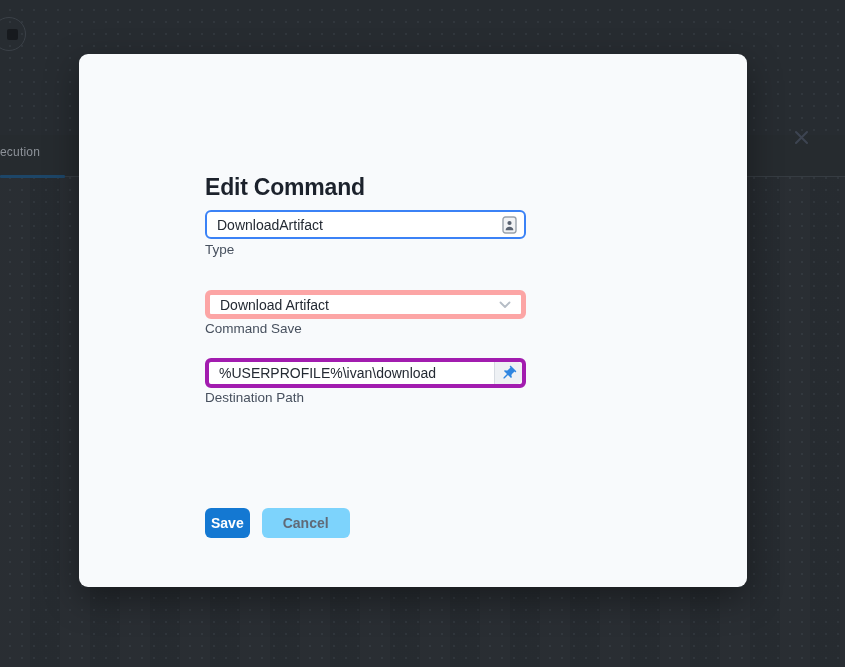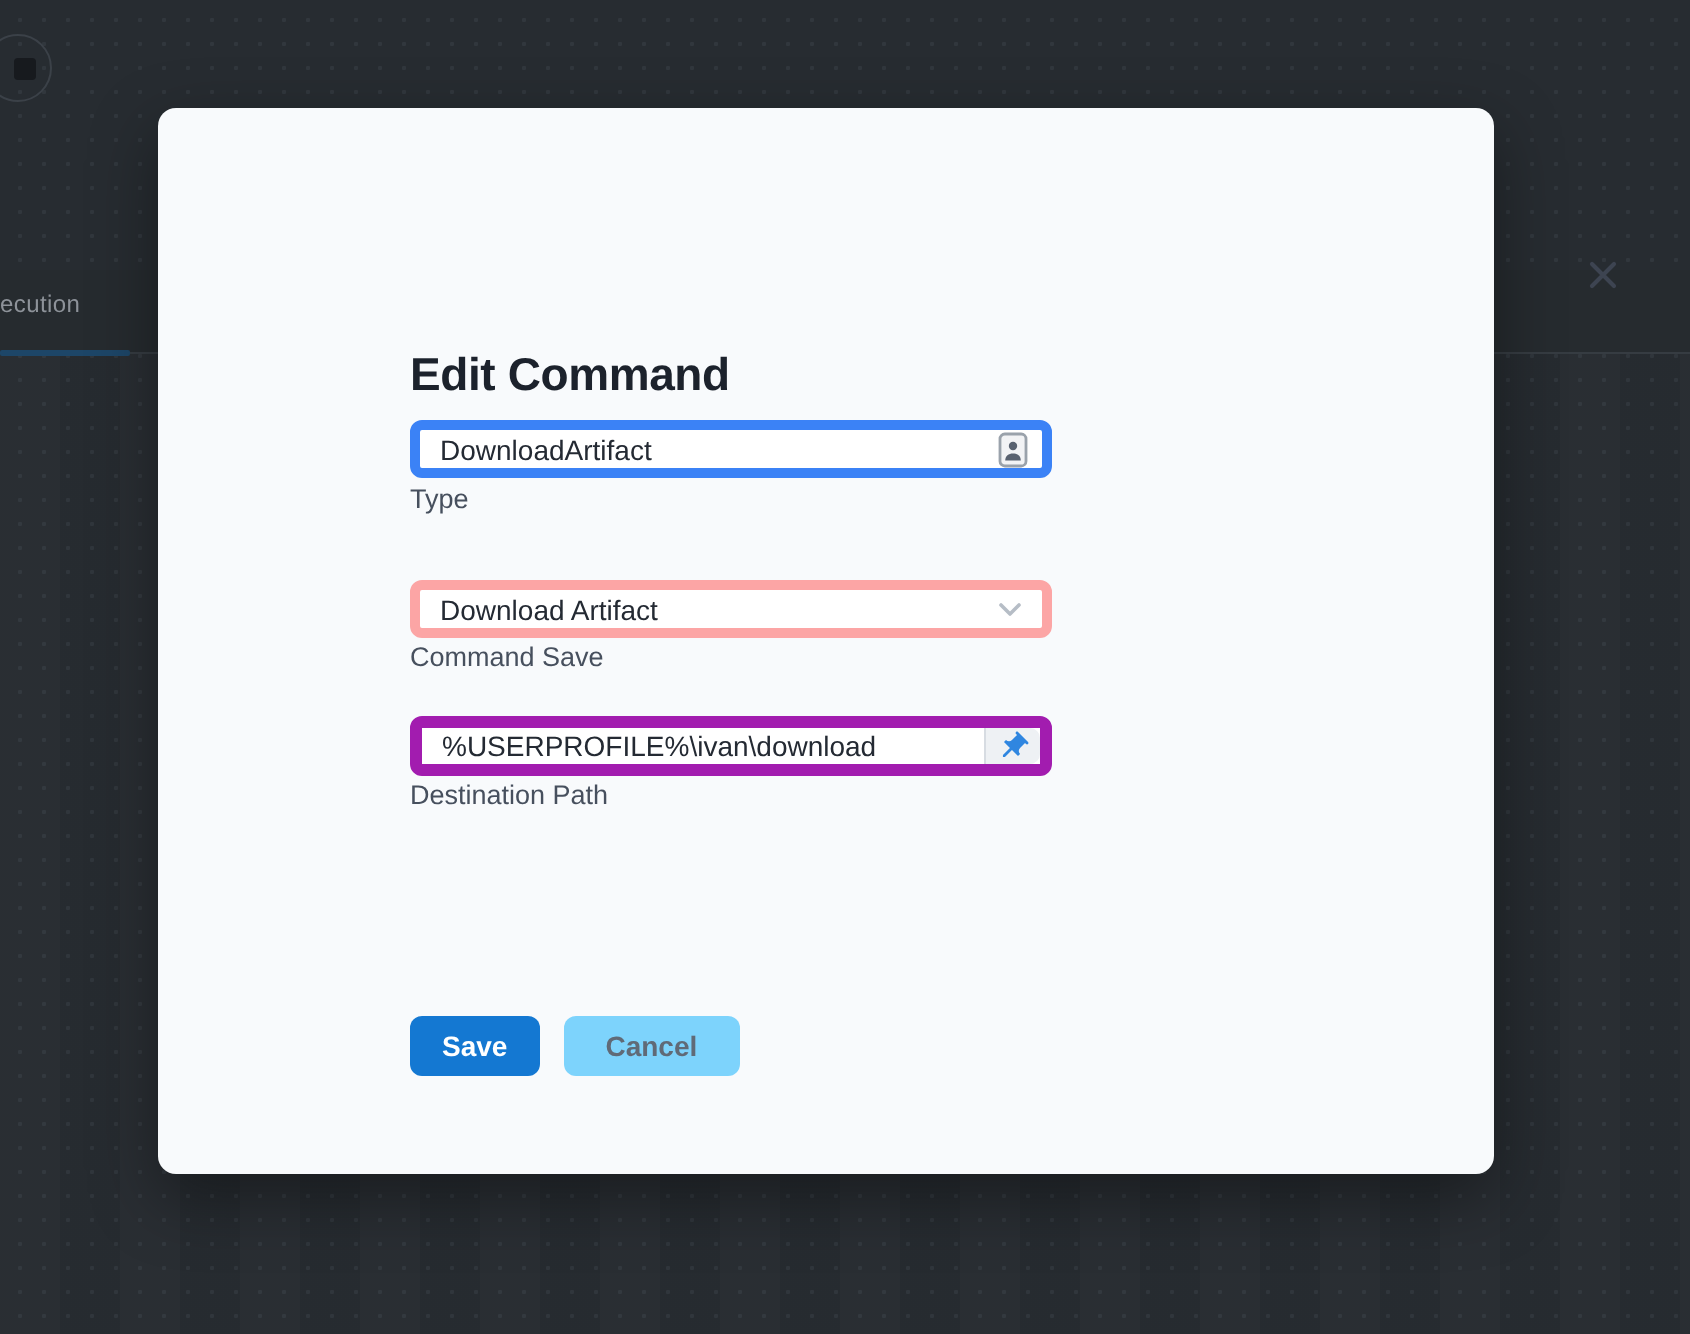--- a/index.html
+++ b/index.html
@@ -50,44 +50,44 @@
   .field-label{
     position:absolute;left:126px;font-size:13.5px;font-weight:500;color:#47505e;
   }
   .id-row{
     position:absolute;top:188px;left:126px;width:321px;display:flex;justify-content:flex-end;
     align-items:center;gap:3px;font-size:13.5px;color:#5d6773;
   }
   .id-link{color:#1a73d6;text-decoration:none;cursor:pointer;}
   .text-input-wrap{
     position:absolute;left:126px;width:321px;height:29px;box-sizing:border-box;
-    border:5px solid #3b82f6;border-radius:6px;background:#fff;display:flex;align-items:center;
+    border:2px solid #3b82f6;border-radius:6px;background:#fff;display:flex;align-items:center;
   }
   .text-input{
     flex:1;border:none;outline:none;background:transparent;height:100%;
     padding:0 10px;font-size:14px;color:#242a33;font-family:inherit;min-width:0;
   }
   .autofill-badge{margin-right:7px;display:flex;align-items:center;}
   .select-box{
     position:absolute;left:126px;width:321px;height:29px;box-sizing:border-box;
     border:5px solid #fca5a5;border-radius:6px;background:#fff;display:flex;align-items:center;
     justify-content:space-between;padding:0 10px;font-size:14px;color:#242a33;cursor:pointer;
   }
   .dest-wrap{
     position:absolute;left:126px;top:304px;width:321px;height:30px;box-sizing:border-box;
-    border:6px solid #a21caf;border-radius:6px;background:#fff;display:flex;overflow:hidden;
+    border:4px solid #a21caf;border-radius:6px;background:#fff;display:flex;overflow:hidden;
   }
   .pin-addon{
     width:27px;flex:0 0 27px;background:#eef1f4;border-left:1px solid #d7dce2;
     display:flex;align-items:center;justify-content:center;cursor:pointer;border-radius:0 5px 5px 0;
   }
   .btn-row{position:absolute;left:126px;top:454px;display:flex;gap:12px;}
   .btn{
     height:30px;border:none;border-radius:6px;font-family:inherit;font-size:14px;cursor:pointer;
-    display:flex;align-items:center;justify-content:center;padding:0 16px;
+    display:flex;align-items:center;justify-content:center;padding:0 6px;
   }
   .btn-save{background:#1478d2;color:#ffffff;font-weight:bold;}
   .btn-cancel{background:#7dd3fc;color:#606a77;font-weight:600;padding:0 21px;}
 </style>
 </head>
 <body>
 
 <div class="canvas">
   <div class="grid-stripes"></div>
 

